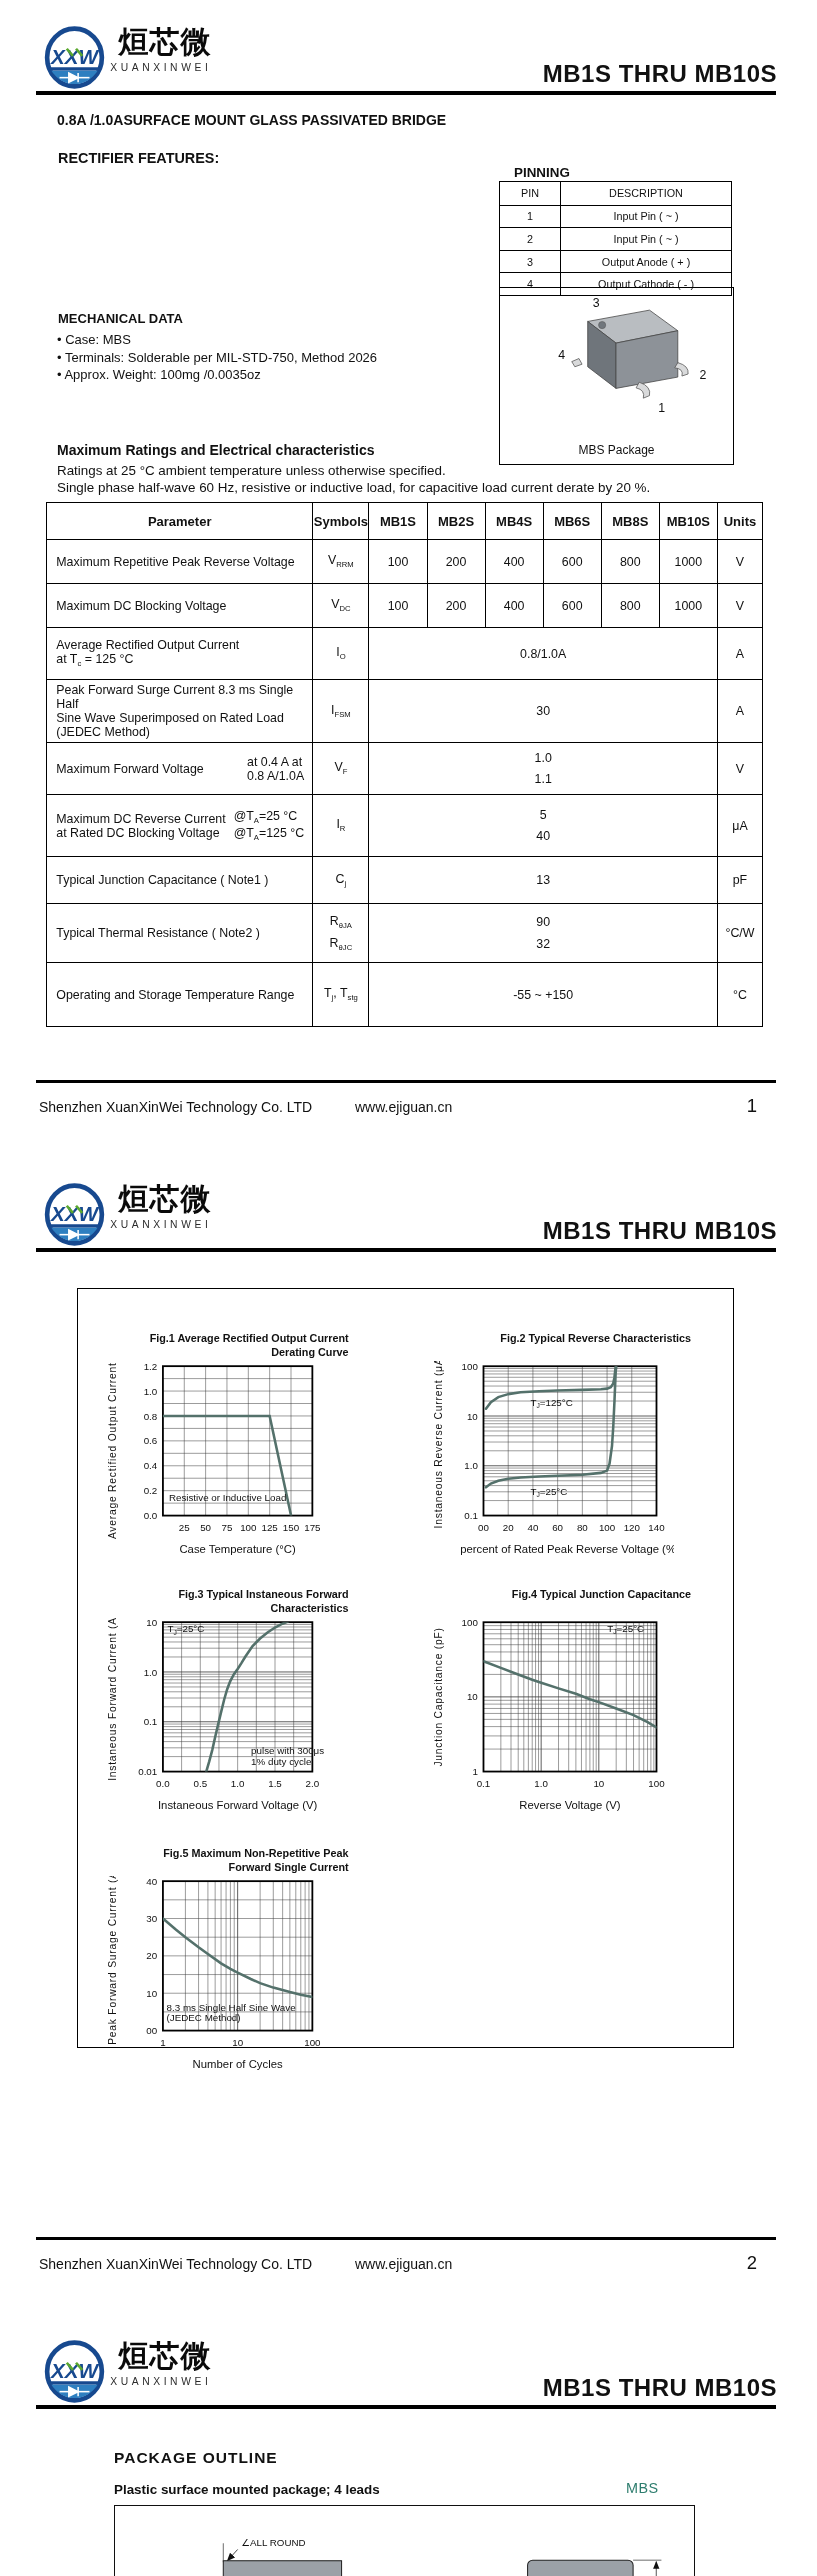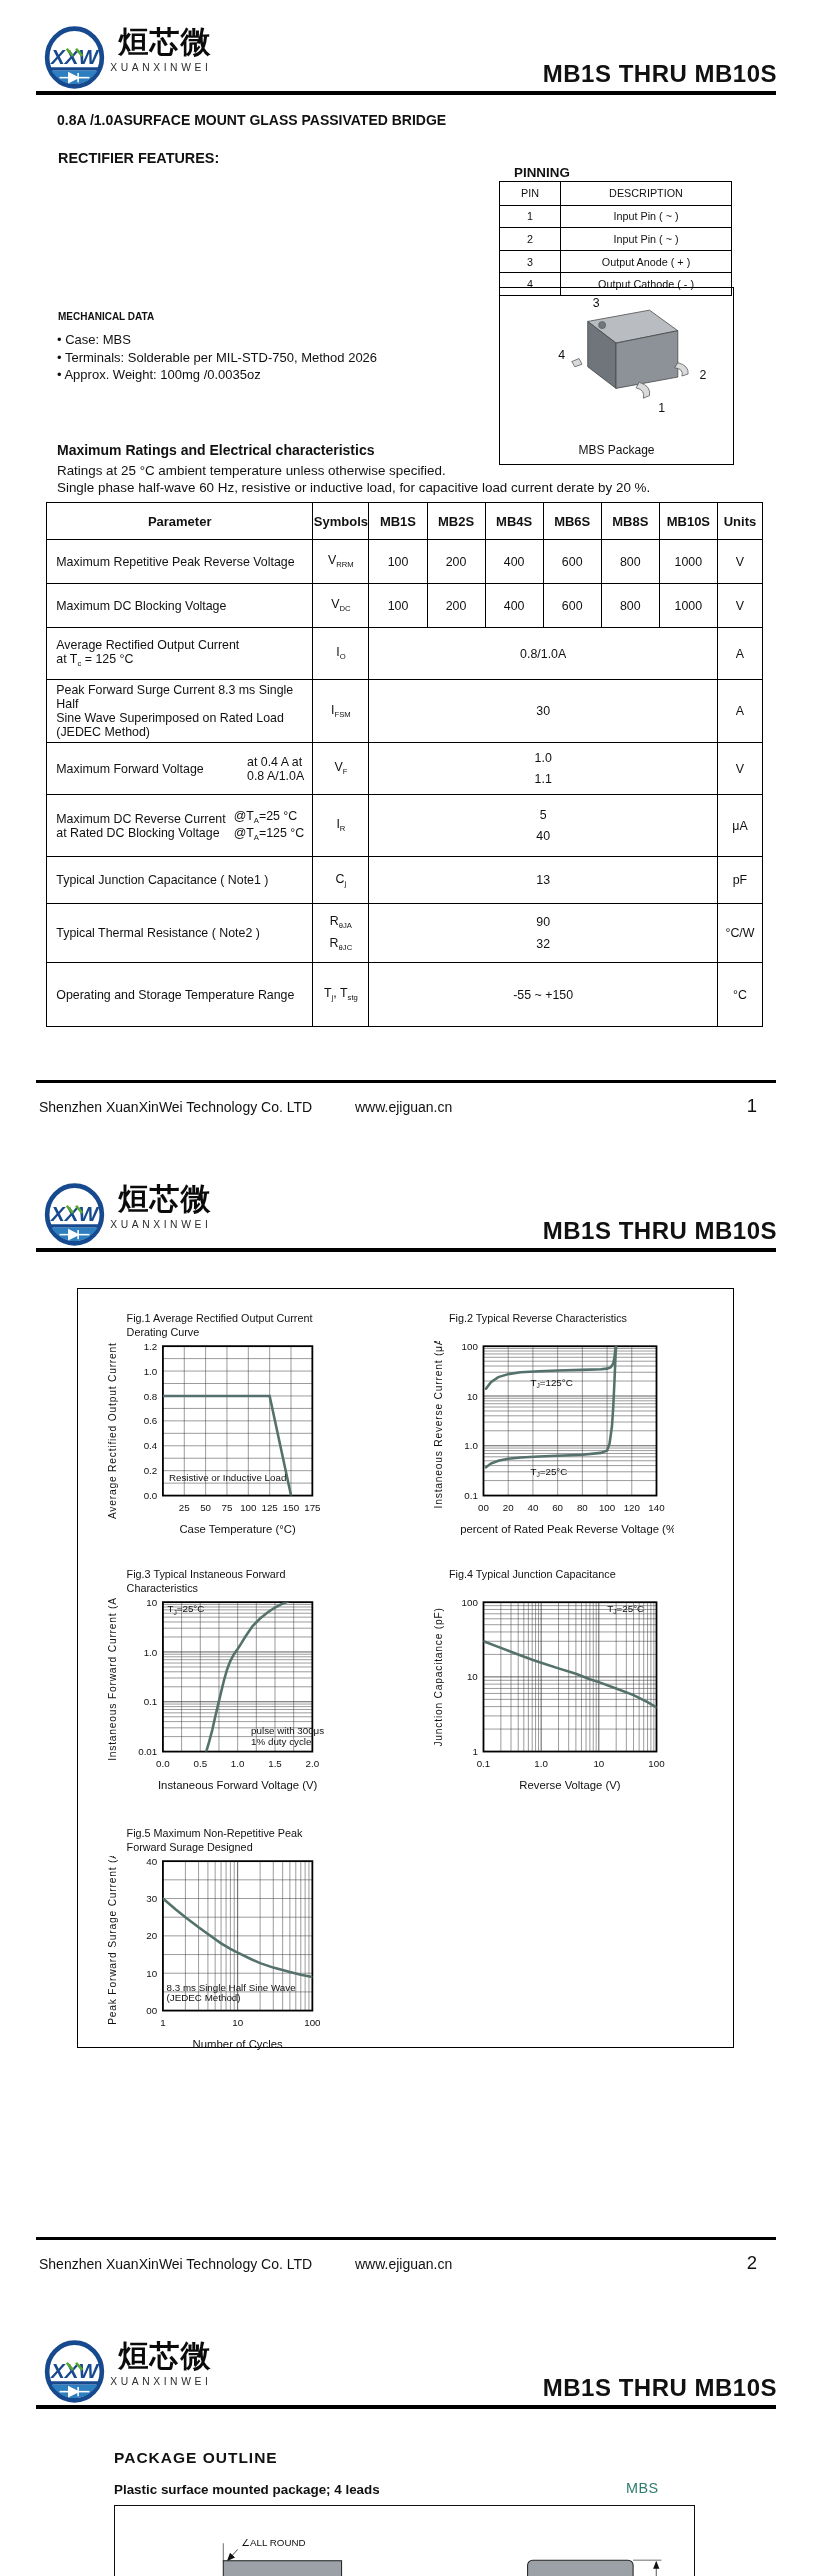--- a/index.html
+++ b/index.html
@@ -19,21 +19,21 @@
   .subtitle{position:absolute;left:57px;top:112px;font-size:14px;font-weight:700;}
   .feat-h{position:absolute;left:58px;top:150px;font-size:14.4px;font-weight:700;}
   .feat-list{position:absolute;left:57px;top:173px;font-size:13.4px;line-height:24px;}
   .pin-h{position:absolute;left:514px;top:165px;font-size:13.4px;font-weight:700;}
   table.pin{position:absolute;left:499px;top:181px;width:233px;border-collapse:collapse;border:1.5px solid #000;font-size:10.8px;}
   table.pin td,table.pin th{border:0.8px solid #000;text-align:center;height:19.6px;font-weight:400;}
   table.pin th{height:20.6px;}
   table.pin td:first-child,table.pin th:first-child{width:58px;}
   .pkgbox{position:absolute;left:499px;top:287px;width:233px;height:176px;border:1.3px solid #000;}
   .pkgcap{position:absolute;left:0;right:0;bottom:7.2px;text-align:center;font-size:12px;}
-  .mech-h{position:absolute;left:58px;top:311px;font-size:10px;font-weight:700;}
+  .mech-h{position:absolute;left:58px;top:311px;font-size:13px;font-weight:700;}
   .mech-list{position:absolute;left:57px;top:331px;font-size:13px;line-height:17.5px;}
   .rate-h{position:absolute;left:57px;top:442px;font-size:14px;font-weight:700;}
   .rate-s1{position:absolute;left:57px;top:463px;font-size:13.4px;}
   .rate-s2{position:absolute;left:57px;top:480px;font-size:13.4px;}
   table.rt{position:absolute;left:46px;top:502px;width:717px;border-collapse:collapse;border:1.8px solid #000;font-size:12.4px;table-layout:fixed;}
   table.rt td,table.rt th{border:1px solid #000;padding:0;}
   table.rt th{font-size:13px;font-weight:700;}
   table.rt .vcell{text-align:center;vertical-align:middle;}
   .pcell{display:flex;align-items:center;height:100%;}
   .plines{padding-left:9.3px;flex:1;}
@@ -42,21 +42,21 @@
   .notes{position:absolute;left:56px;top:1006px;font-size:12px;line-height:23px;}
   .notes .n2{padding-left:32px;}
   
   .ft-rule{position:absolute;left:36px;width:740px;top:1080px;height:3.1px;background:#000;}
   .ft-co{position:absolute;left:39px;top:1099px;font-size:14px;}
   .ft-url{position:absolute;left:355px;top:1099px;font-size:14px;}
   .ft-pg{position:absolute;right:61px;top:1095px;font-size:18.5px;}
   
   .figbox{position:absolute;left:77px;top:131px;width:655px;height:758px;border:1.5px solid #000;}
   .fig{position:absolute;}
-  .fig-title{font-size:10.8px;font-weight:400;line-height:14px;text-align:left;height:30px;}
+  .fig-title{font-size:10.8px;font-weight:700;line-height:14px;text-align:right;height:30px;margin-top:20px;}
   
   .po-h{position:absolute;left:114px;top:135px;font-size:15.5px;font-weight:700;letter-spacing:1px;}
   .po-s{position:absolute;left:114px;top:168px;font-size:13.4px;font-weight:700;}
   .po-mbs{position:absolute;left:626px;top:166px;font-size:14.4px;color:#2e7d6e;font-weight:400;letter-spacing:0.5px;}
   .outbox{position:absolute;left:114px;top:191px;width:579px;height:506px;border:1.5px solid #111;}
   svg text{font-family:"Liberation Sans",sans-serif;}
 </style>
 </head>
 <body>
 
@@ -599,21 +599,21 @@
           <text x="268" y="372" text-anchor="middle" font-size="22" fill="#111">Reverse  Voltage (V)</text>
           <text text-anchor="middle" font-size="20" fill="#111" letter-spacing="1.5" transform="translate(20 155) rotate(-90)">Junction Capacitance (pF)</text>
           <clipPath id="clip-3">
             <rect x="100" y="10" width="336" height="290"></rect>
           </clipPath>
           <polyline points="100.0,85.8 133.7,98.6 167.4,111.4 194.7,121.6 212.0,127.4 245.7,138.5 279.4,149.0 306.7,159.6 324.0,165.2 357.7,177.5 391.4,190.4 418.7,203.9 436.0,214.3" fill="none" stroke="#54716b" stroke-width="5" stroke-linecap="round" clip-path="url(#clip-3)"></polyline>
           <text x="340.3663399959627" y="28.116116808203515" text-anchor="start" font-size="19" fill="#111"><tspan>T</tspan><tspan font-size="13" dy="5">J</tspan><tspan dy="-5" font-size="19">=25°C</tspan></text>
         </svg></div>
     <div class="fig" data-h="392" style="left:27px;top:537px;width:222px;"><div class="fig-title" style="transform: translateX(21.6px);">
           <div>Fig.5  Maximum Non-Repetitive Peak</div>
-          <div>Forward Surage Designed</div>
+          <div>Forward Single Current</div>
         </div><svg width="222" height="202" viewBox="0 0 430 392">
           <g stroke="#3c3c3c" stroke-width="1">
             <line x1="155.64934937127728" y1="10" x2="155.64934937127728" y2="300" stroke-width="1"></line>
             <line x1="181.18258193435105" y1="10" x2="181.18258193435105" y2="300" stroke-width="1"></line>
             <line x1="199.29869874255456" y1="10" x2="199.29869874255456" y2="300" stroke-width="1"></line>
             <line x1="213.35065062872275" y1="10" x2="213.35065062872275" y2="300" stroke-width="1"></line>
             <line x1="224.83193130562833" y1="10" x2="224.83193130562833" y2="300" stroke-width="1"></line>
             <line x1="234.53921580206725" y1="10" x2="234.53921580206725" y2="300" stroke-width="1"></line>
             <line x1="242.94804811383182" y1="10" x2="242.94804811383182" y2="300" stroke-width="1"></line>
             <line x1="250.3651638687021" y1="10" x2="250.3651638687021" y2="300" stroke-width="1"></line>

